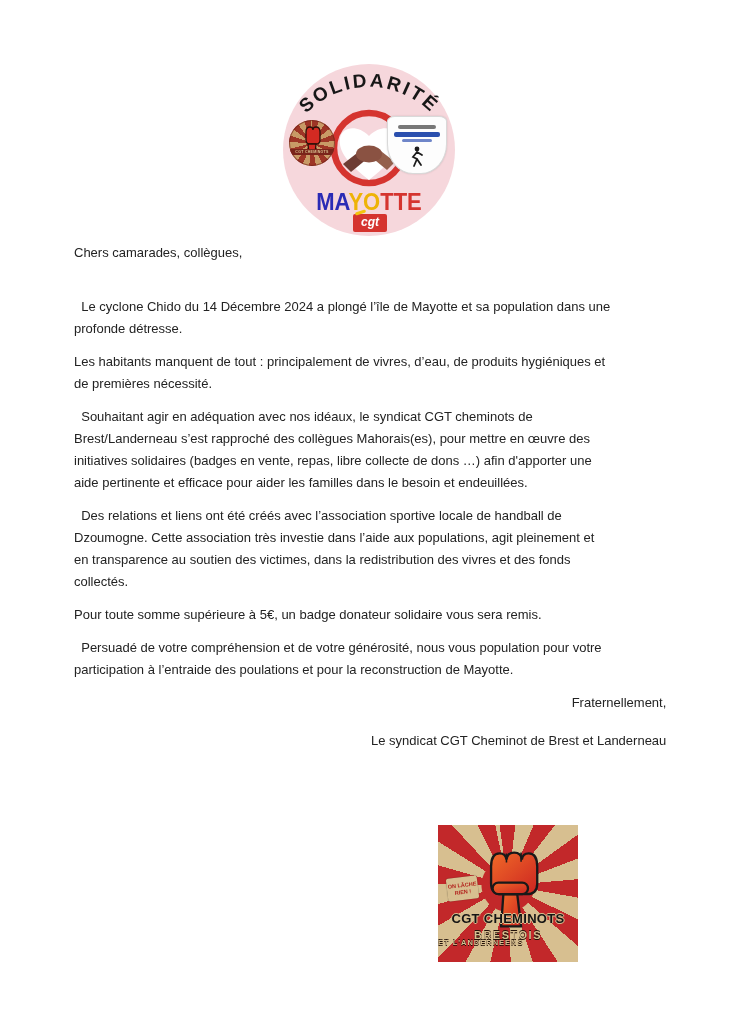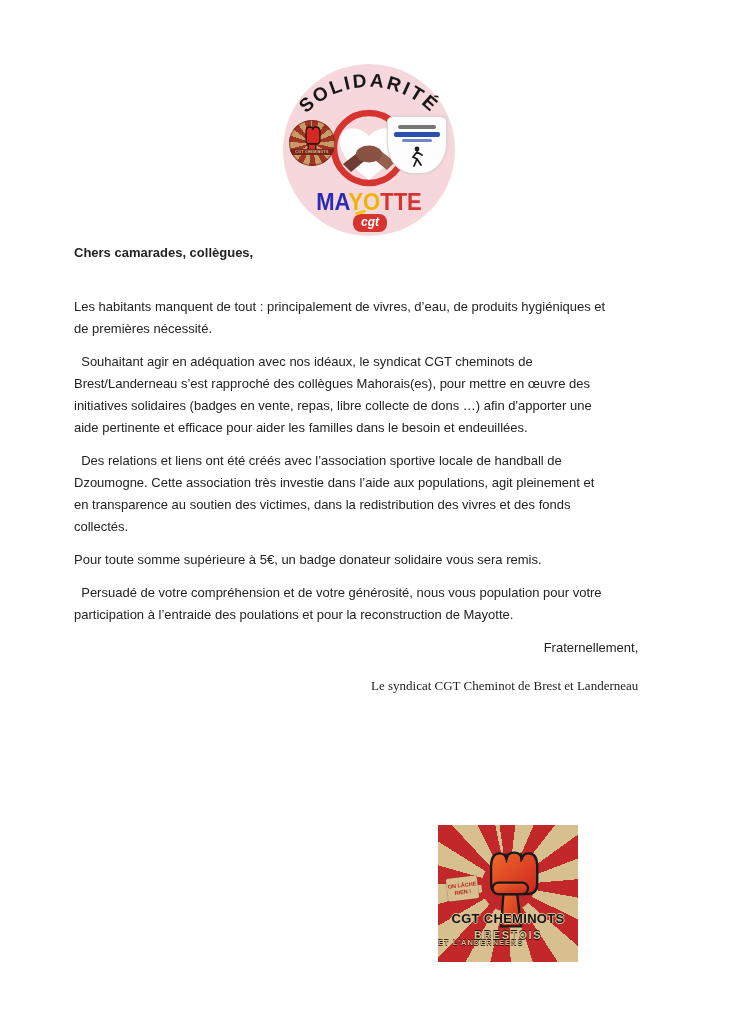--- a/index.html
+++ b/index.html
@@ -25,32 +25,32 @@
   .hb-line-blue1{position:absolute;left:6px;top:15px;width:46px;height:5px;background:#2a4fae;
         border-radius:2px;}
   .hb-line-blue2{position:absolute;left:14px;top:22px;width:30px;height:3px;background:#6f86c9;
         border-radius:2px;}
   .hb-figure{position:absolute;left:16px;top:28px;}
   .mayotte{position:absolute;left:0;width:172px;top:124px;text-align:center;font-size:22px;
         font-weight:800;letter-spacing:0;transform:scaleY(1.12);transform-origin:top;}
   .may-blue{color:#2b2bb5;} .may-yellow{color:#eeb307;} .may-red:{color:#d5342f;}
   .may-red{color:#d5342f;}
   .cgt-mini{position:absolute;left:70px;top:150px;width:34px;height:18px;background:#d5342f;
-        border-radius:8px;color:#fff;font-weight:bold;font-style:italic;font-size:12px;
+        border-radius:2px;color:#fff;font-weight:bold;font-style:italic;font-size:12px;
         line-height:17px;text-align:center;}
   .cgt-mini::before{content:"";position:absolute;left:2px;top:-3px;width:11px;height:3px;
         background:#f2c40f;transform:rotate(-18deg);border-radius:2px;}
 
   
   .letter-body{position:absolute;left:74px;top:242px;color:#232323;font-size:13px;
         line-height:22px;letter-spacing:0;}
   .letter-body p{margin:0 0 11px 0;white-space:pre;}
-  .greeting{margin-bottom:32px !important;font-weight:bold;}
+  .greeting{margin-bottom:32px !important;}
   .closing{margin-bottom:0 !important;text-align:right;}
-  .signature{margin:16px 0 16px 297px;white-space:pre;font-family:Liberation Serif, serif;}
+  .signature{margin:16px 0 16px 297px;white-space:pre;}
 
   
   .cheminots-logo{position:absolute;left:438px;top:825px;width:140px;height:137px;overflow:hidden;
         background:
           radial-gradient(circle at 50% 44%, #c2282a 0 26px, rgba(194,40,42,0) 27px),
           repeating-conic-gradient(from -8deg at 50% 44%, rgba(0,0,0,0) 0 15deg, #d7bf90 15deg 31deg),
           #c2282a;}
   .fist-svg{position:absolute;left:50%;top:3px;transform:translateX(-50%);}
   .logo-title{position:absolute;left:0;width:100%;top:86px;text-align:center;font-size:13px;
         font-weight:900;color:#141414;letter-spacing:.3px;
@@ -106,20 +106,22 @@
 
     <div class="mayotte">
       <span class="may-blue">MA</span><span class="may-yellow">YO</span><span class="may-red">TTE</span>
     </div>
 
     <div class="cgt-mini">cgt</div>
   </div>
 
   <div class="letter-body">
     <p class="greeting">Chers camarades, collègues,</p>
+    <p>  Le cyclone Chido du 14 Décembre 2024 a plongé l’île de Mayotte et sa population dans une
+profonde détresse.</p>
     <p>Les habitants manquent de tout : principalement de vivres, d’eau, de produits hygiéniques et
 de premières nécessité.</p>
     <p>  Souhaitant agir en adéquation avec nos idéaux, le syndicat CGT cheminots de
 Brest/Landerneau s’est rapproché des collègues Mahorais(es), pour mettre en œuvre des
 initiatives solidaires (badges en vente, repas, libre collecte de dons …) afin d'apporter une
 aide pertinente et efficace pour aider les familles dans le besoin et endeuillées.</p>
     <p>  Des relations et liens ont été créés avec l’association sportive locale de handball de
 Dzoumogne. Cette association très investie dans l’aide aux populations, agit pleinement et
 en transparence au soutien des victimes, dans la redistribution des vivres et des fonds
 collectés.</p>

